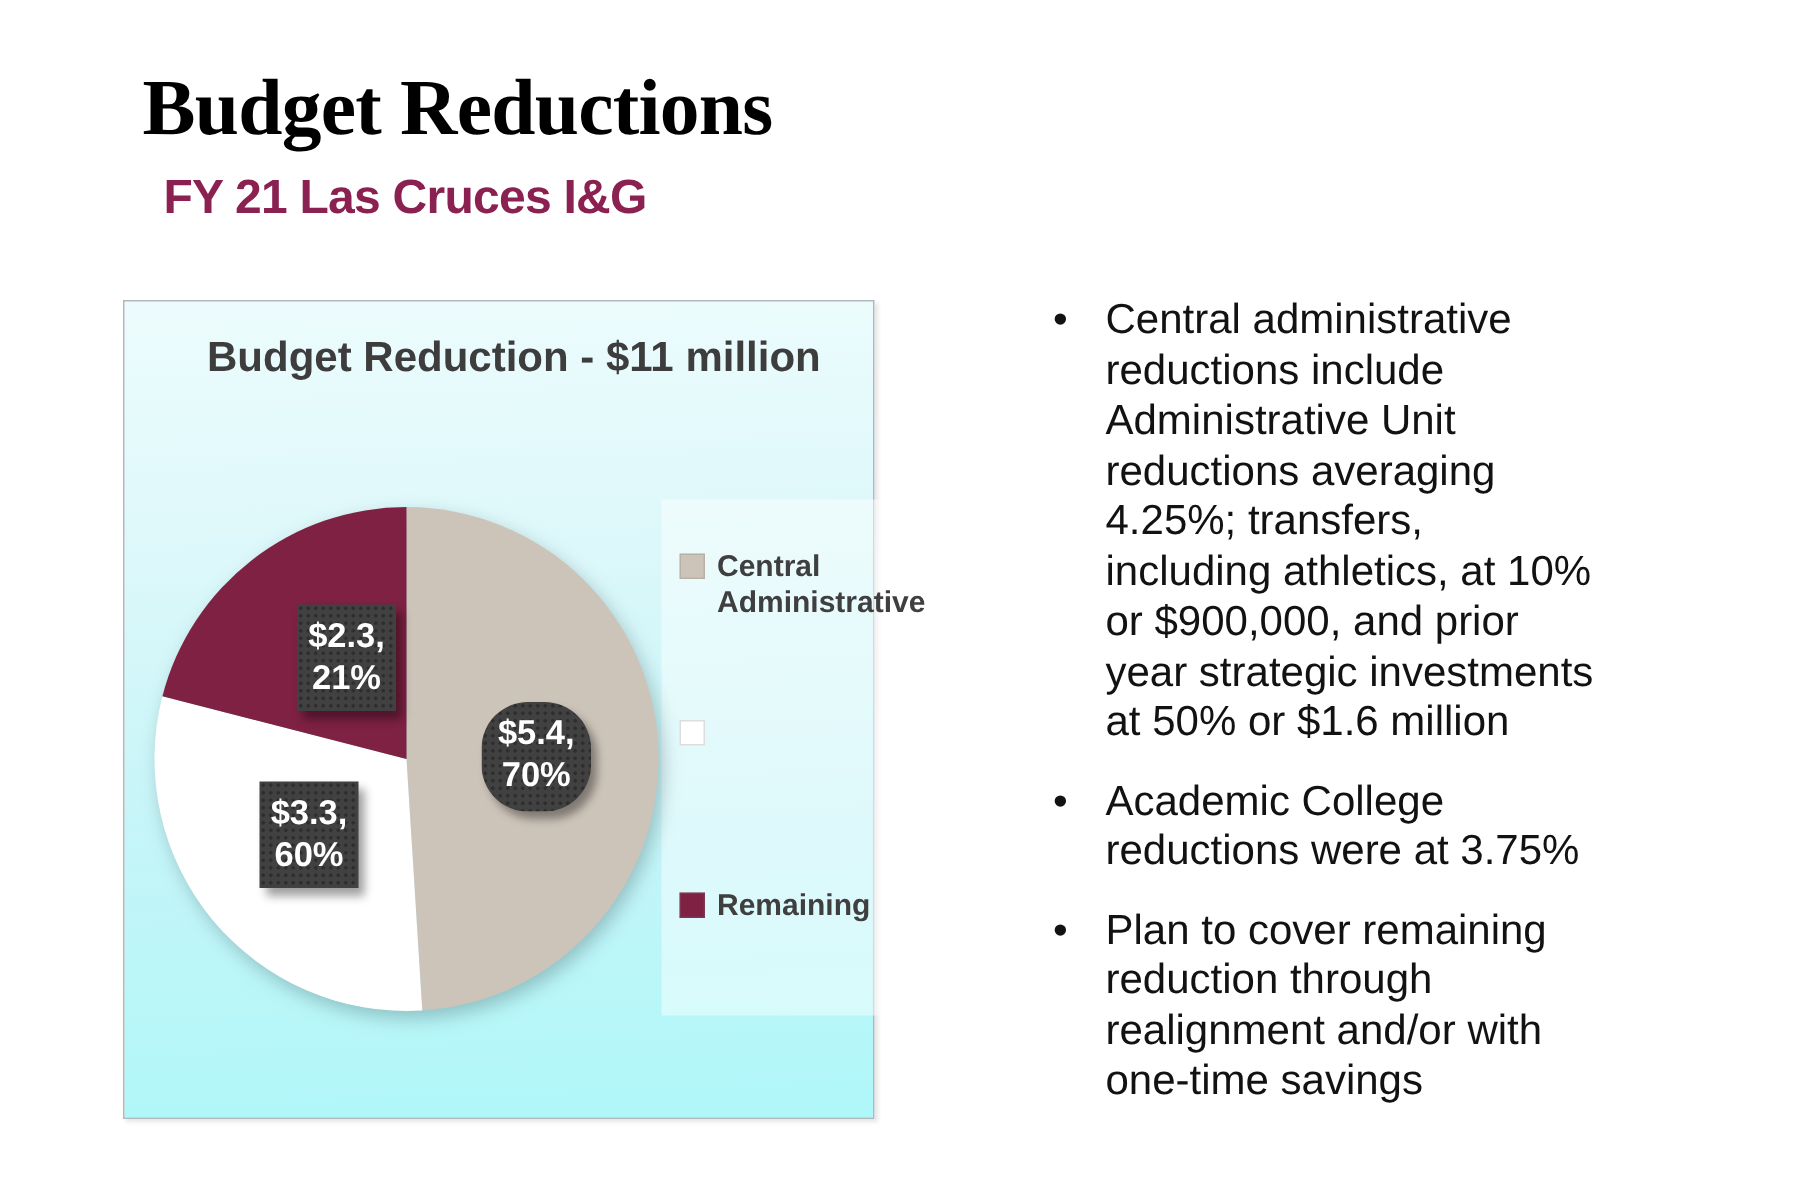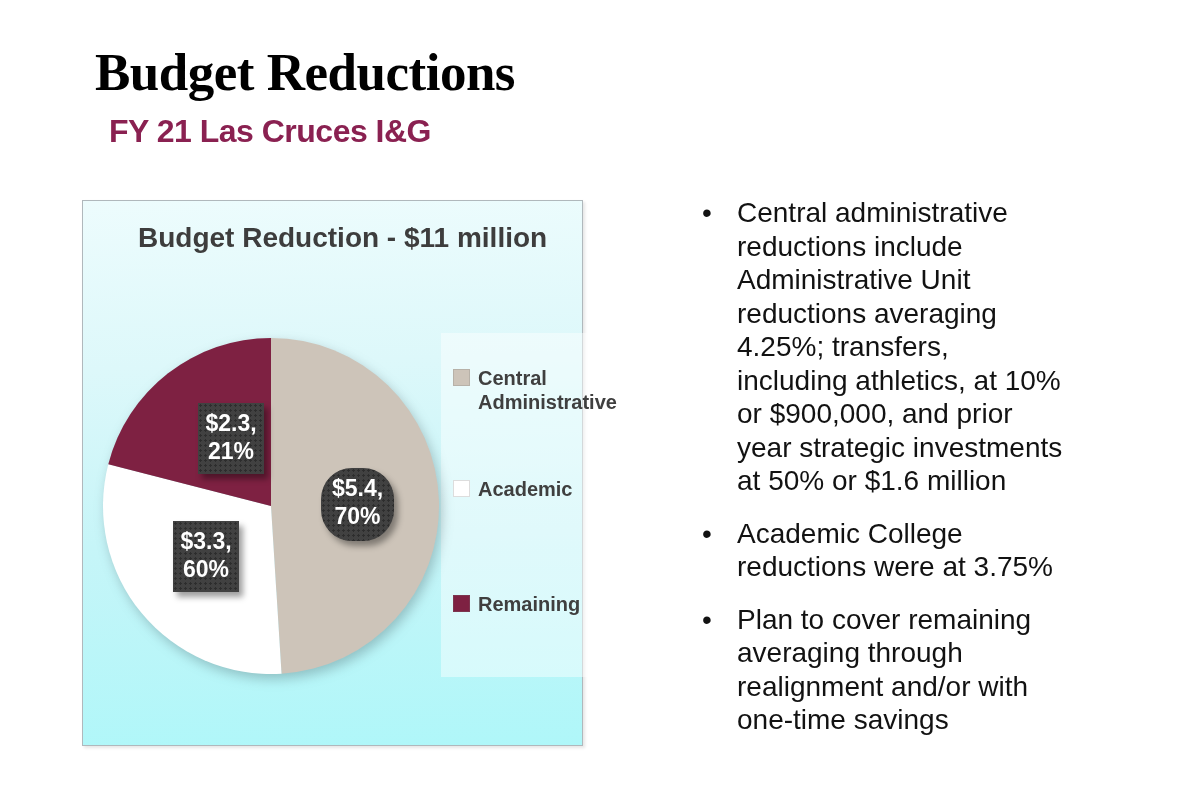--- a/index.html
+++ b/index.html
@@ -106,21 +106,20 @@
       <span>$3.3,</span>
       <span>60%</span>
     </div>
 
     <div class="legend-item li1">
       <span class="swatch" style="background-color: rgb(205, 196, 185);"></span>
       <span class="legend-label">Central Administrative</span>
     </div>
     <div class="legend-item li2">
       <span class="swatch" style="background-color: rgb(255, 255, 255);"></span>
-      <span class="legend-label">Academic</span>
     </div>
     <div class="legend-item li3">
       <span class="swatch" style="background-color: rgb(126, 33, 66);"></span>
       <span class="legend-label">Remaining</span>
     </div>
 
   </div>
 
   <div class="bullets">
     <div class="bullet">Central administrative
@@ -128,18 +127,18 @@
 Administrative Unit
 reductions averaging
 4.25%; transfers,
 including athletics, at 10%
 or $900,000, and prior
 year strategic investments
 at 50% or $1.6 million</div>
     <div class="bullet">Academic College
 reductions were at 3.75%</div>
     <div class="bullet">Plan to cover remaining
-averaging through
+reduction through
 realignment and/or with
 one-time savings</div>
   </div>
 
 </div>
 
 </body></html>

